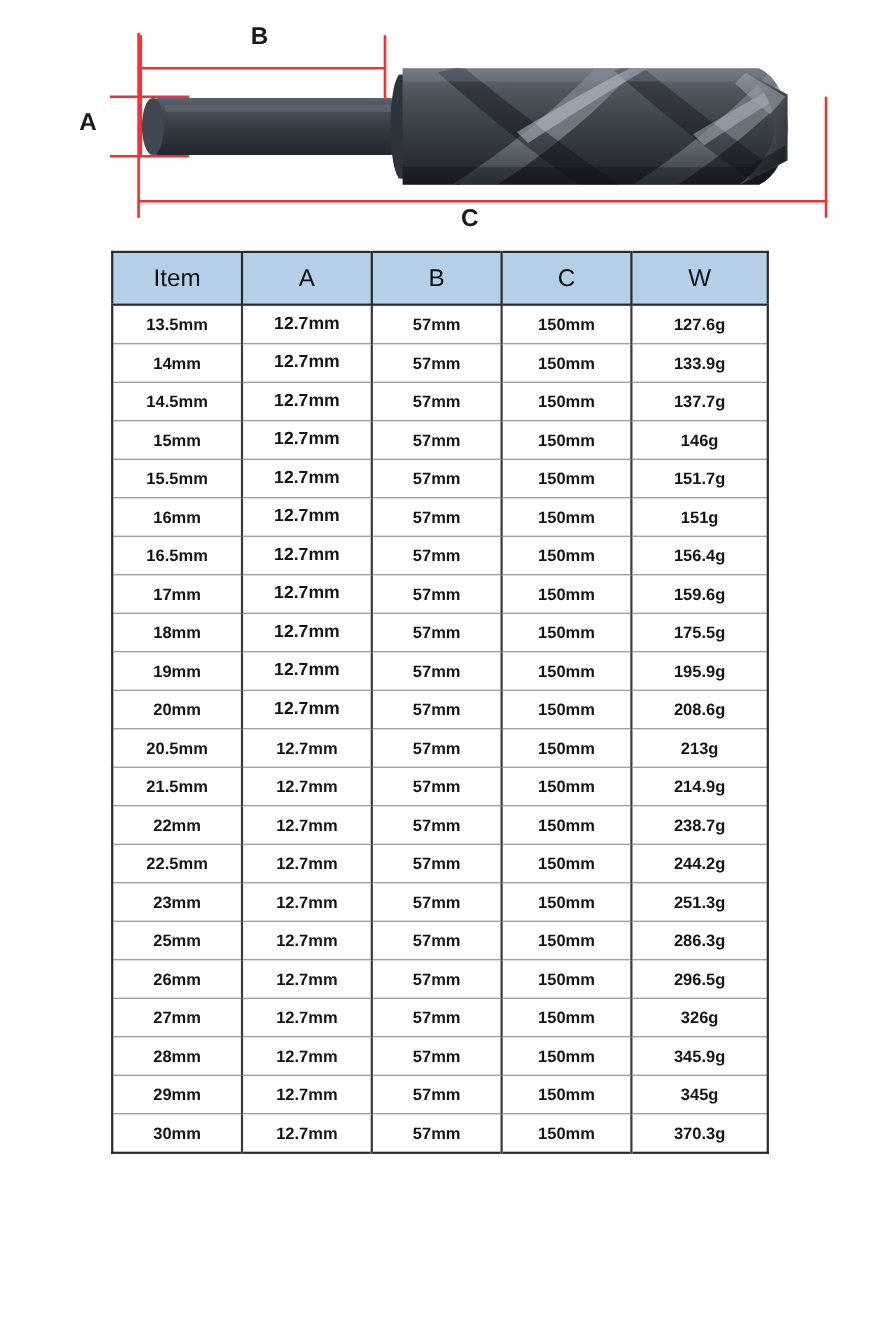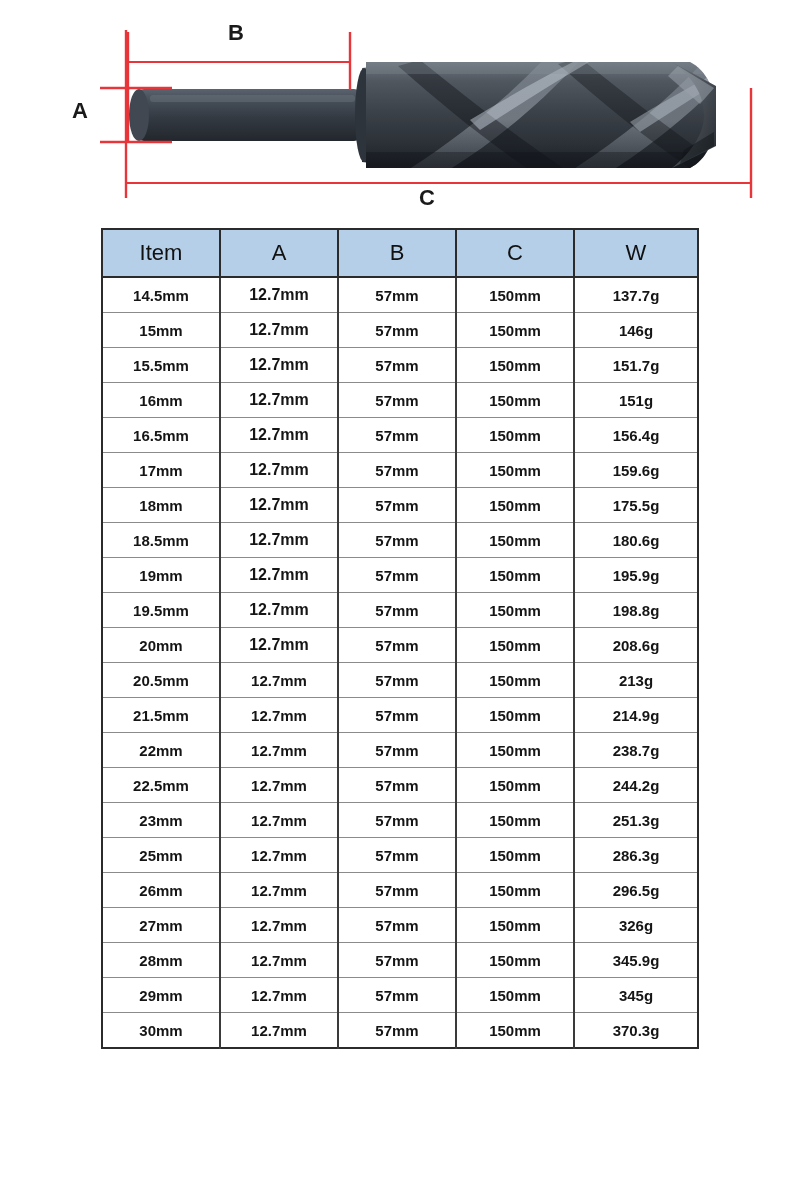--- a/index.html
+++ b/index.html
@@ -217,20 +217,34 @@
       <tr>
         <th>Item</th>
         <th>A</th>
         <th>B</th>
         <th>C</th>
         <th>W</th>
       </tr>
     </thead>
     <tbody id="spec-body">
         <tr data-emph="true">
+          <td class="col-item">13.5mm</td>
+          <td class="col-a">12.7mm</td>
+          <td class="col-b">57mm</td>
+          <td class="col-c">150mm</td>
+          <td class="col-w">127.6g</td>
+        </tr>
+        <tr data-emph="true">
+          <td class="col-item">14mm</td>
+          <td class="col-a">12.7mm</td>
+          <td class="col-b">57mm</td>
+          <td class="col-c">150mm</td>
+          <td class="col-w">133.9g</td>
+        </tr>
+        <tr data-emph="true">
           <td class="col-item">14.5mm</td>
           <td class="col-a">12.7mm</td>
           <td class="col-b">57mm</td>
           <td class="col-c">150mm</td>
           <td class="col-w">137.7g</td>
         </tr>
         <tr data-emph="true">
           <td class="col-item">15mm</td>
           <td class="col-a">12.7mm</td>
           <td class="col-b">57mm</td>
@@ -266,39 +280,25 @@
           <td class="col-w">159.6g</td>
         </tr>
         <tr data-emph="true">
           <td class="col-item">18mm</td>
           <td class="col-a">12.7mm</td>
           <td class="col-b">57mm</td>
           <td class="col-c">150mm</td>
           <td class="col-w">175.5g</td>
         </tr>
         <tr data-emph="true">
-          <td class="col-item">18.5mm</td>
-          <td class="col-a">12.7mm</td>
-          <td class="col-b">57mm</td>
-          <td class="col-c">150mm</td>
-          <td class="col-w">180.6g</td>
-        </tr>
-        <tr data-emph="true">
           <td class="col-item">19mm</td>
           <td class="col-a">12.7mm</td>
           <td class="col-b">57mm</td>
           <td class="col-c">150mm</td>
           <td class="col-w">195.9g</td>
-        </tr>
-        <tr data-emph="true">
-          <td class="col-item">19.5mm</td>
-          <td class="col-a">12.7mm</td>
-          <td class="col-b">57mm</td>
-          <td class="col-c">150mm</td>
-          <td class="col-w">198.8g</td>
         </tr>
         <tr data-emph="true">
           <td class="col-item">20mm</td>
           <td class="col-a">12.7mm</td>
           <td class="col-b">57mm</td>
           <td class="col-c">150mm</td>
           <td class="col-w">208.6g</td>
         </tr>
         <tr data-emph="false">
           <td class="col-item">20.5mm</td>

